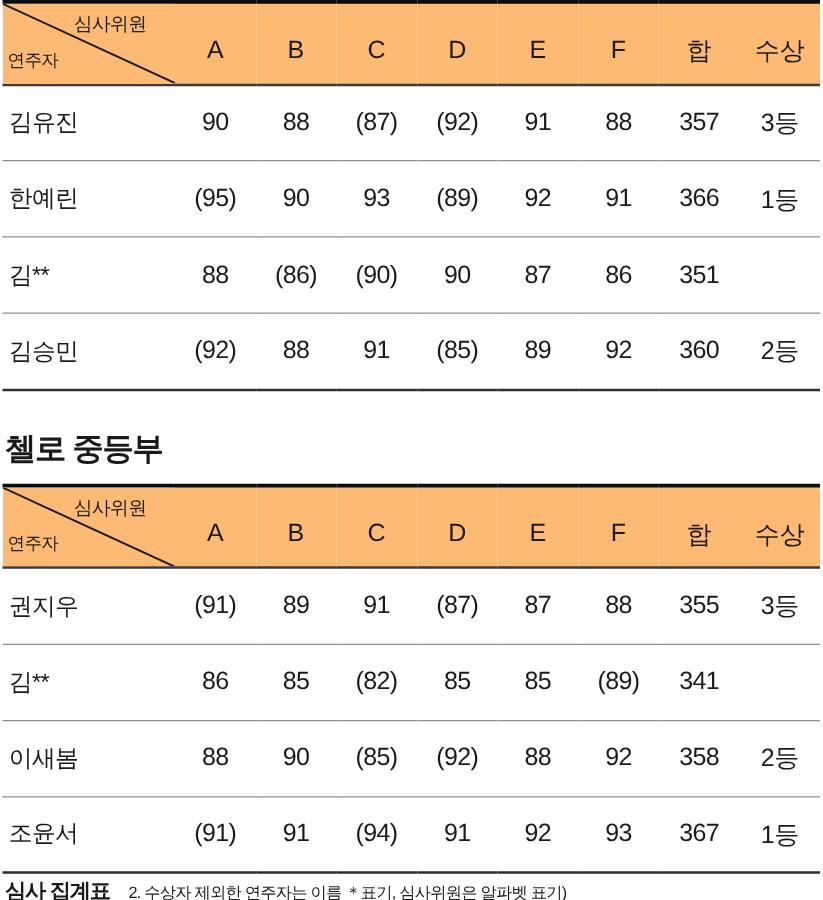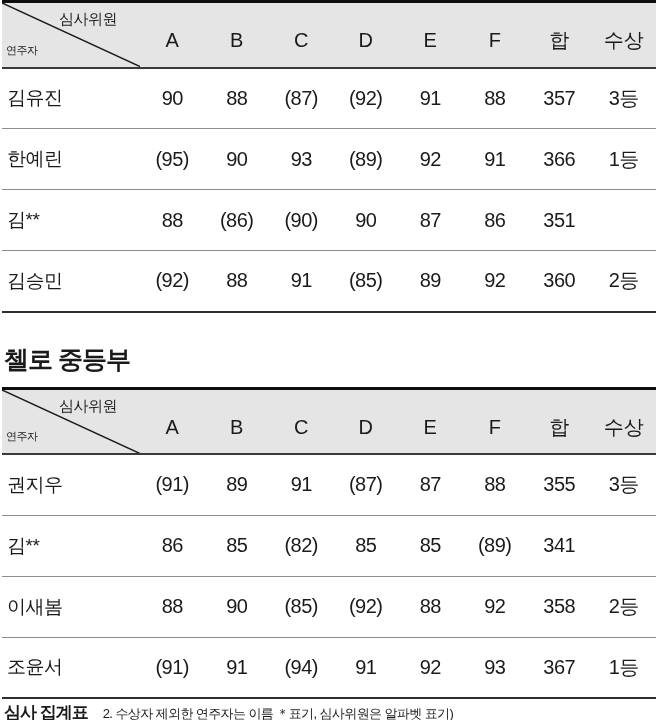--- a/index.html
+++ b/index.html
@@ -25,42 +25,42 @@
 
   table.score-table {
     border-collapse: collapse;
     table-layout: fixed;
     width: 654px;
     border-top: 3px solid #0d0d0d;
     border-bottom: 2px solid #2e2e2e;
   }
   thead tr { border-bottom: 2px solid #3a3a3a; }
   thead th {
-    background: #e5e5e5;
+    background: #fdba74;
     height: 66px;
     font-size: 20px;
     font-weight: 400;
     text-align: center;
     vertical-align: middle;
     padding: 12px 0 0 0;
   }
   th.corner {
     position: relative;
     width: 138px;
     padding: 0;
     overflow: hidden;
   }
   th.corner svg { position: absolute; left: 0; top: 0; width: 100%; height: 100%; display: block; }
   th.corner .top-label {
     position: absolute; top: 7px; left: 57px;
     font-size: 15px; font-weight: 400; letter-spacing: -0.5px;
   }
   th.corner .bottom-label {
     position: absolute; bottom: 9px; left: 4px;
-    font-size: 11px; font-weight: 400; letter-spacing: -0.5px;
+    font-size: 14px; font-weight: 400; letter-spacing: -0.5px;
   }
   tbody tr { height: 61px; border-top: 1px solid #8e8e8e; }
   tbody tr:first-child { border-top: none; }
   tbody td {
     text-align: center;
     vertical-align: middle;
     font-size: 20px;
     letter-spacing: -0.5px;
     padding: 0;
   }

